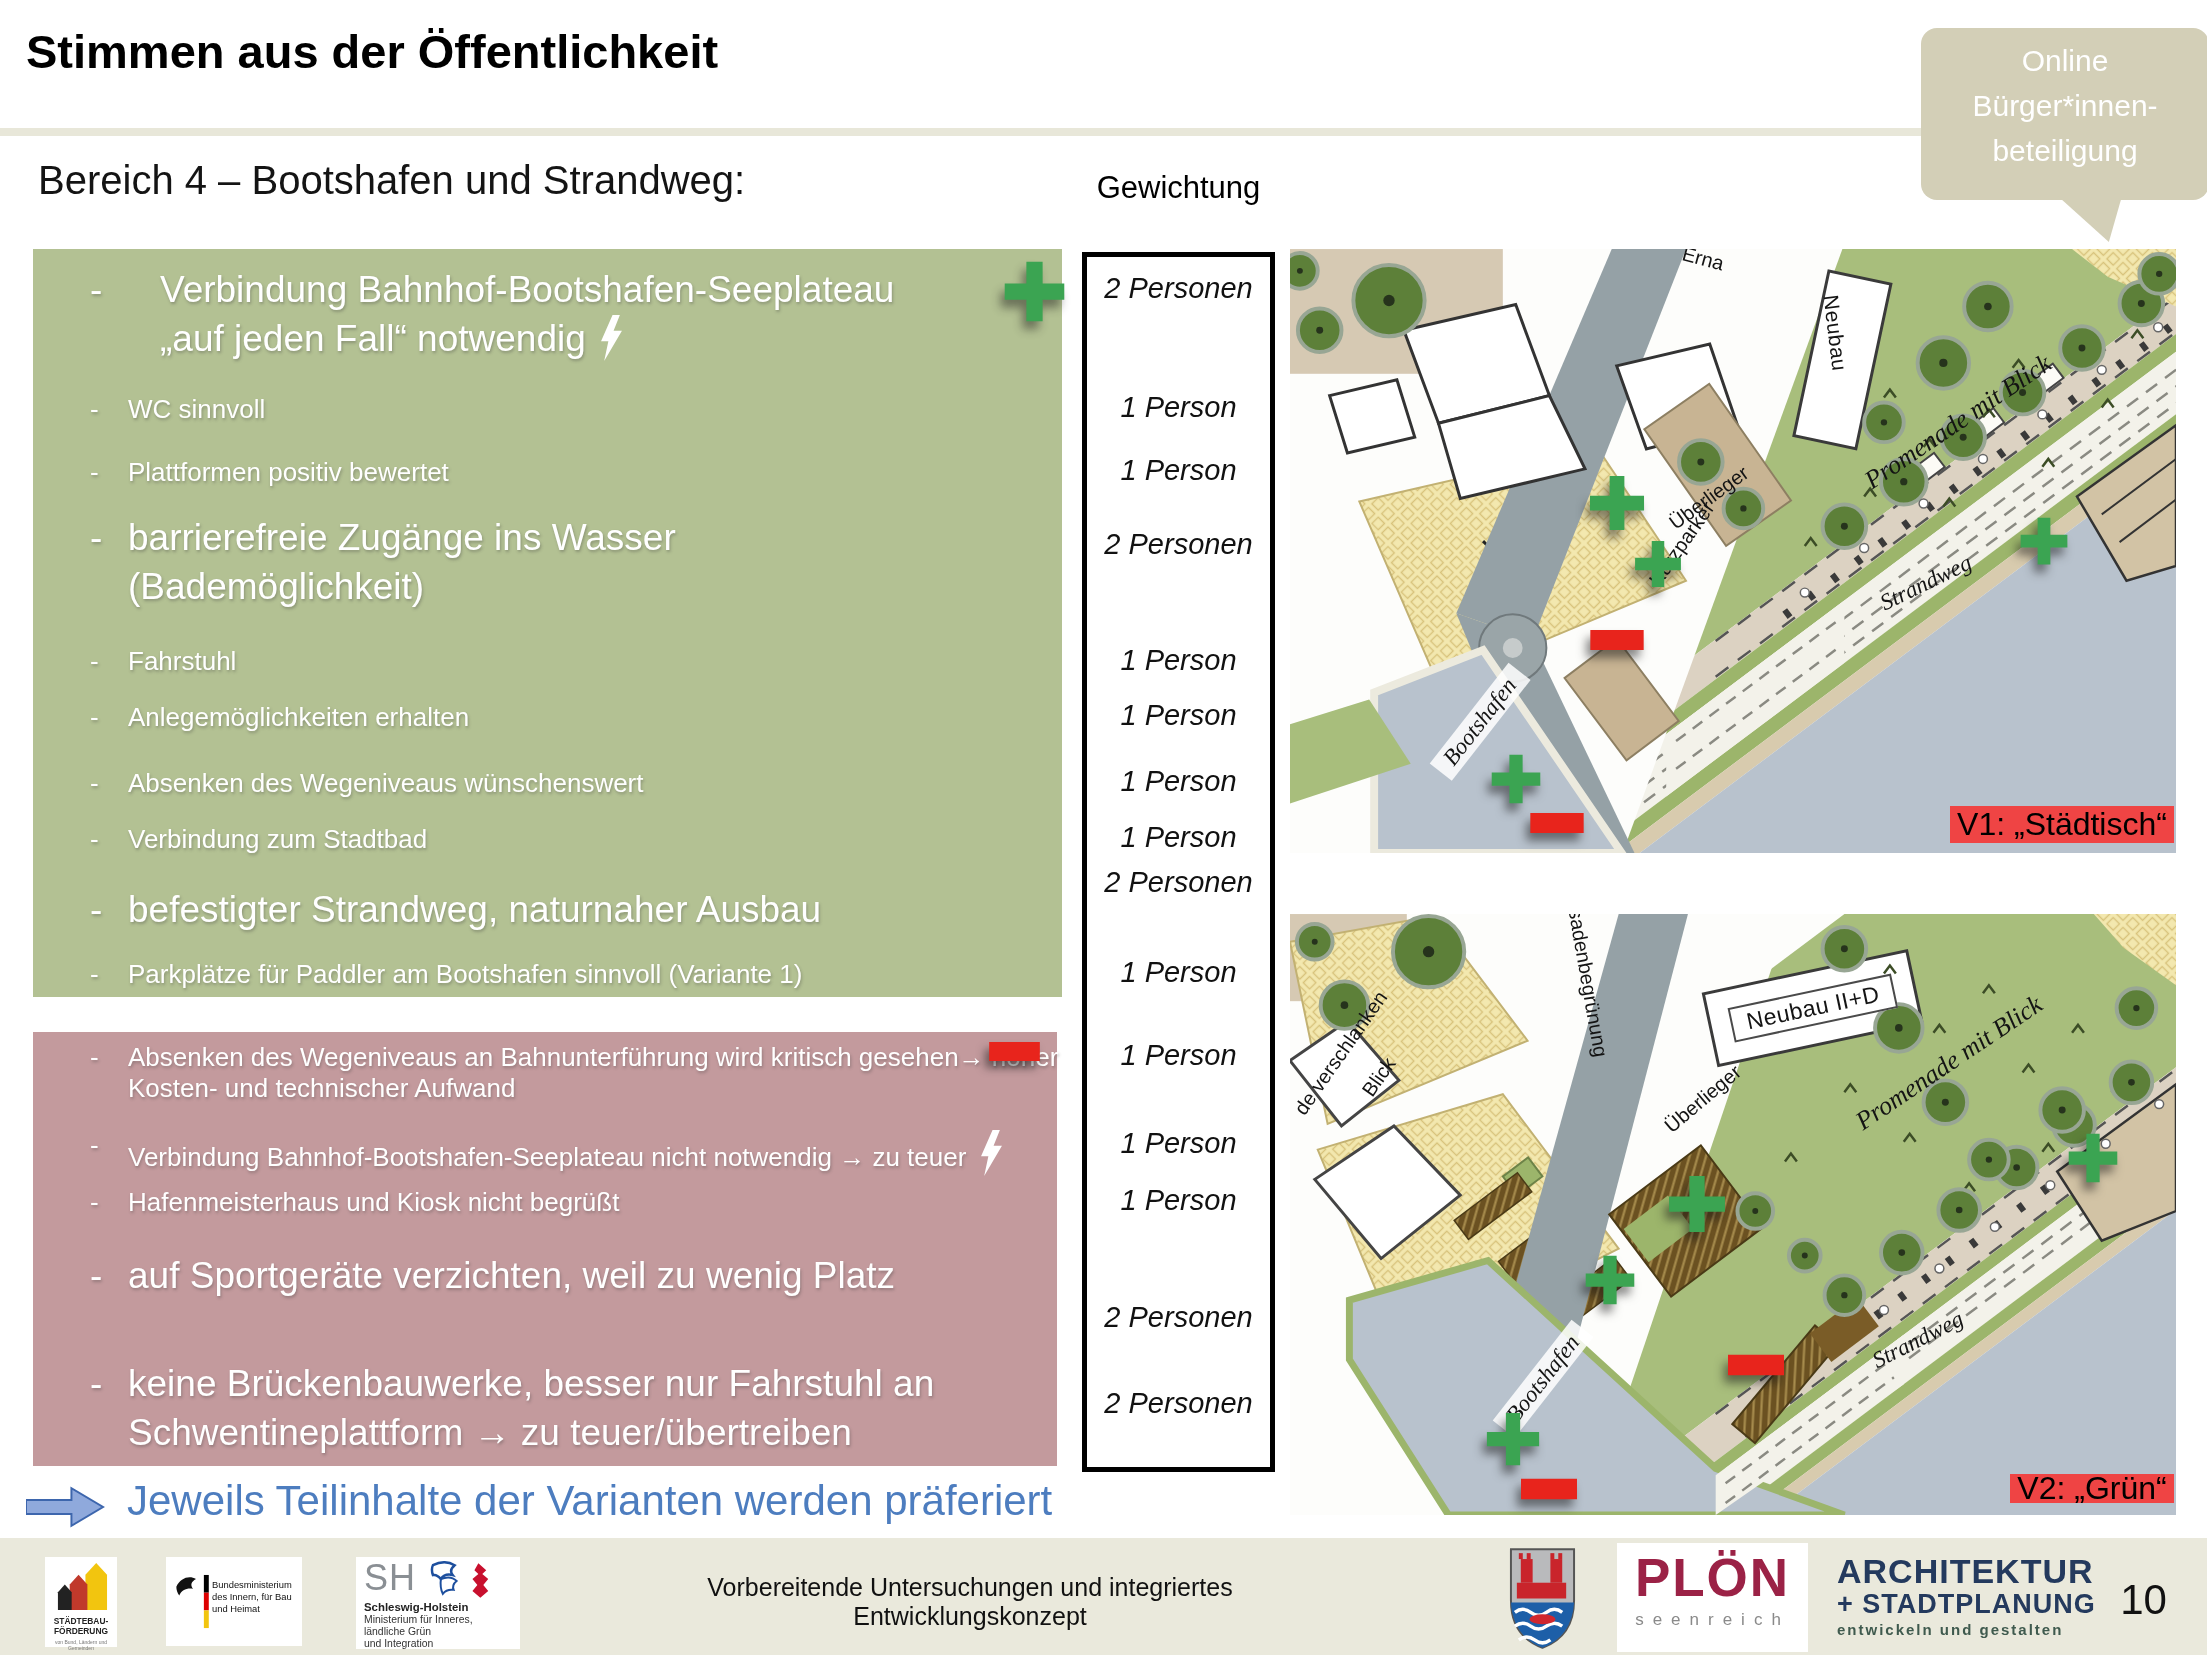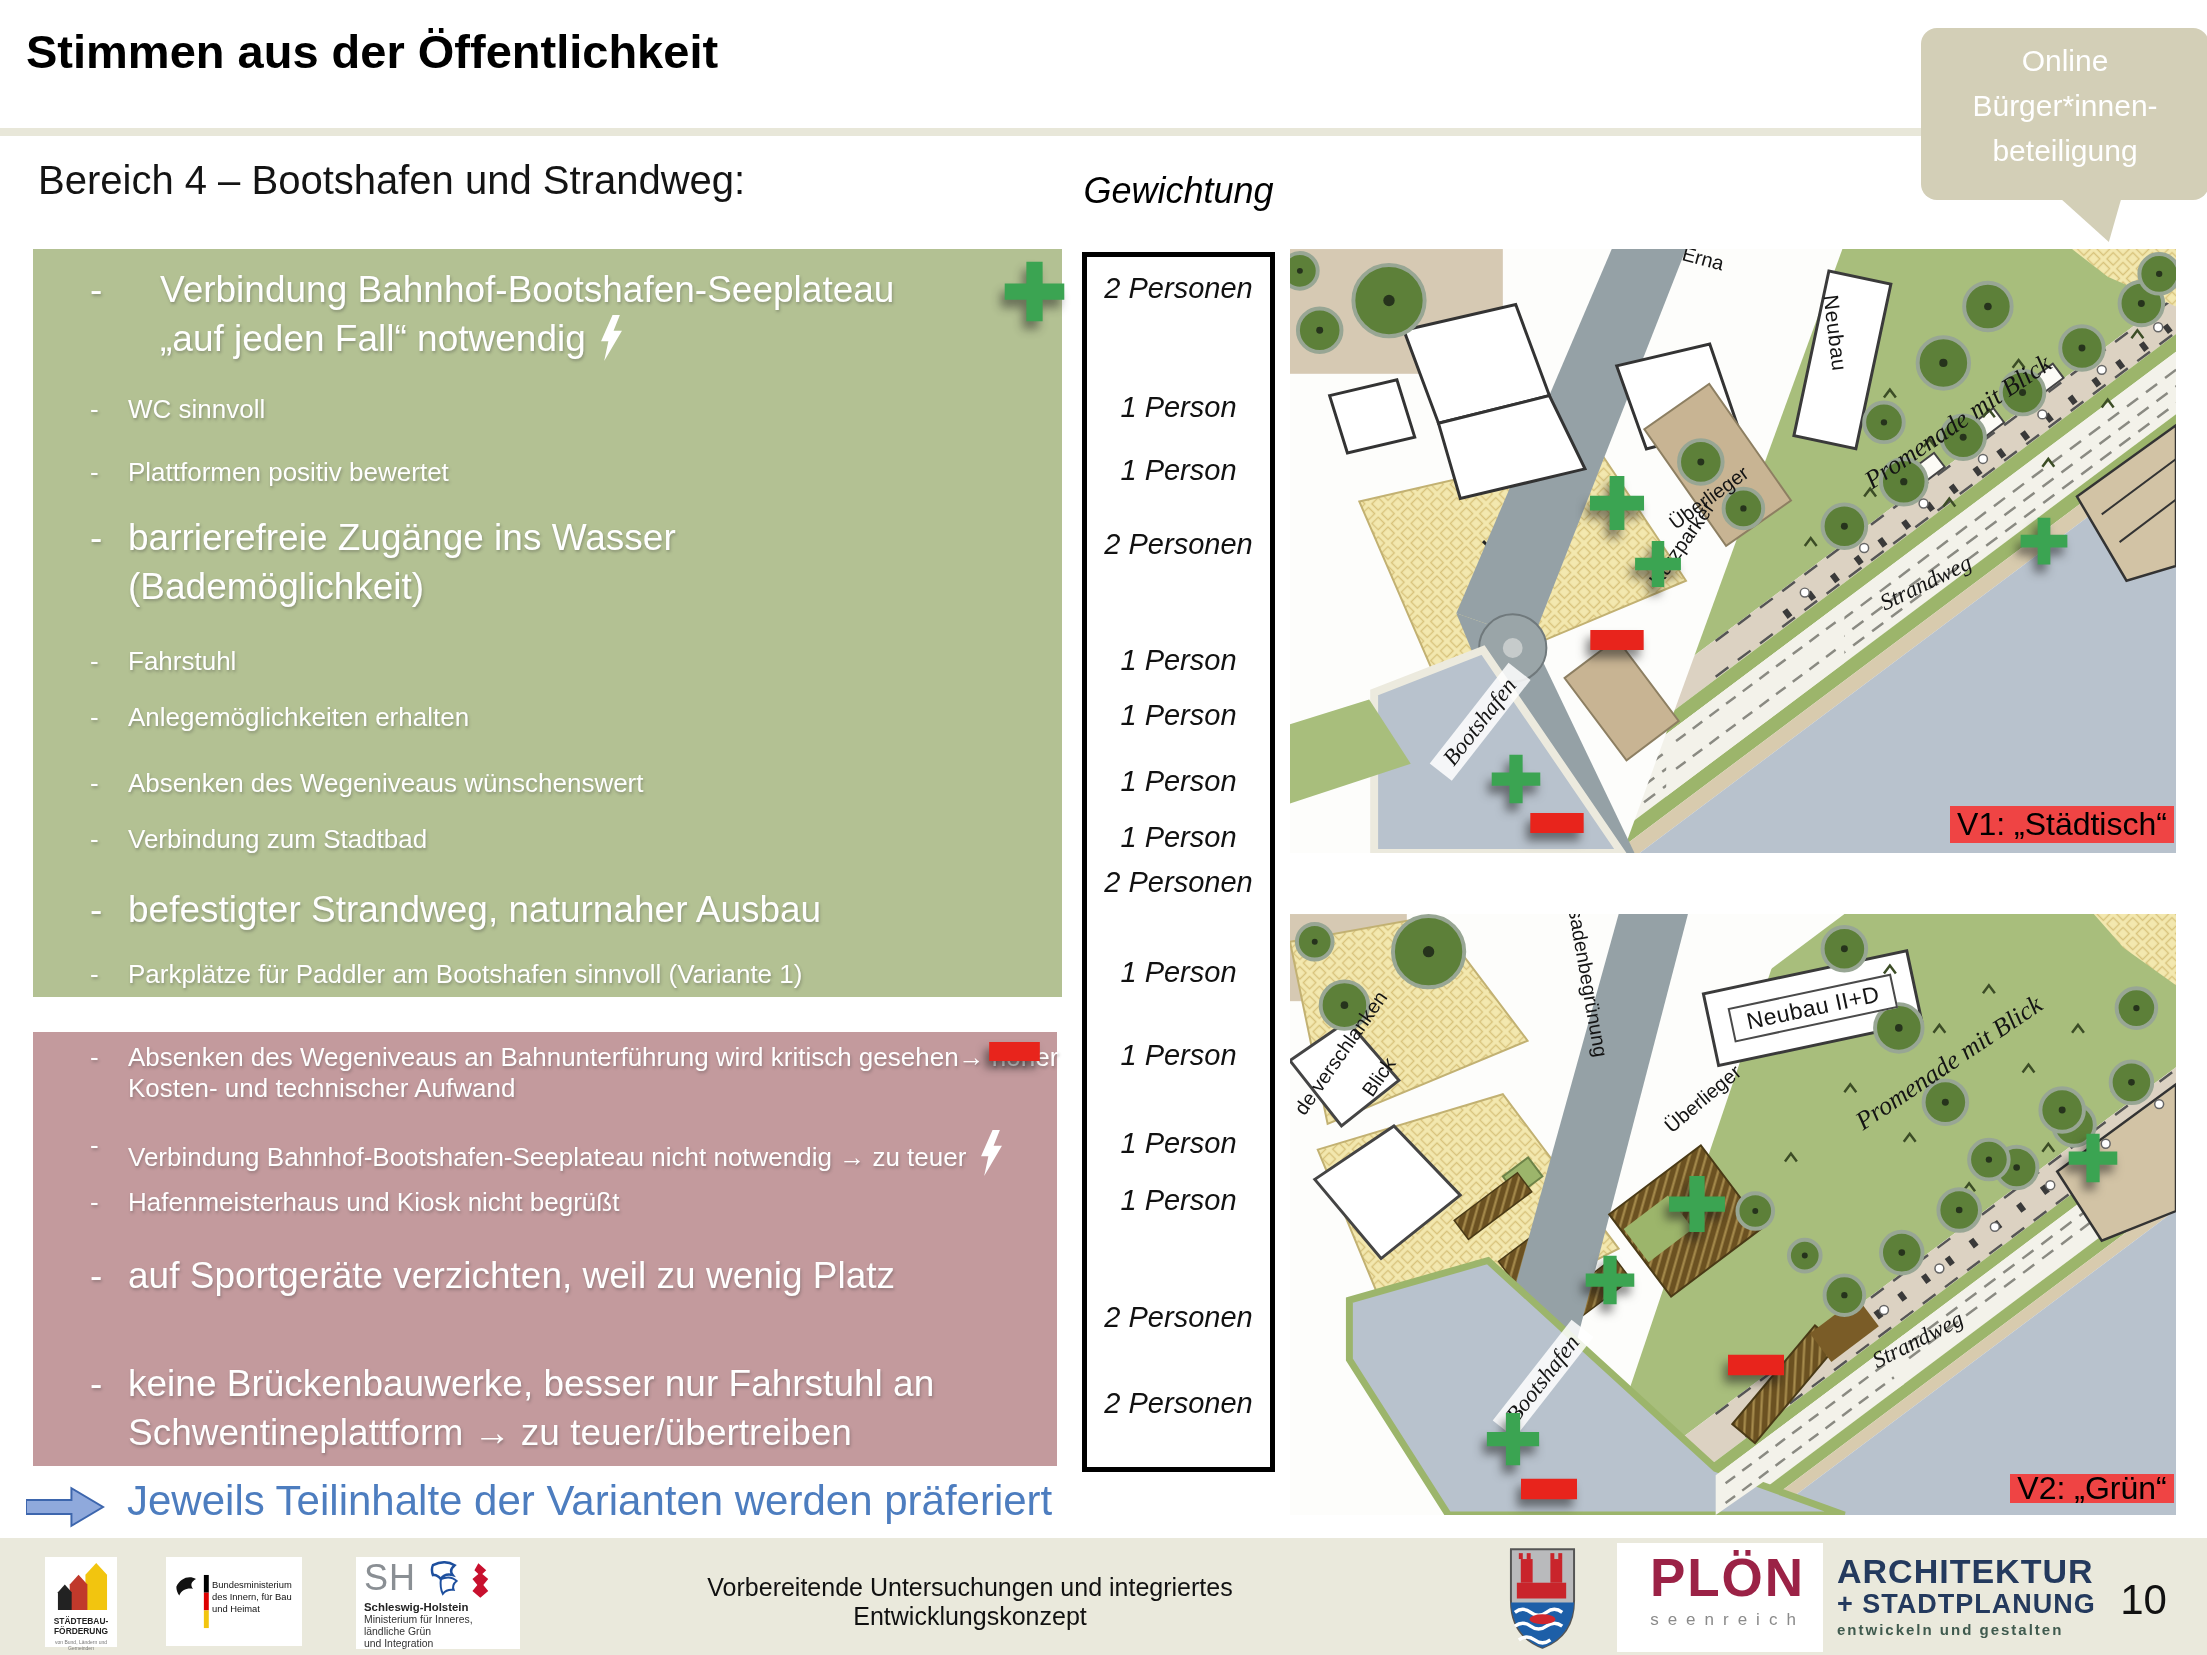--- a/index.html
+++ b/index.html
@@ -23,21 +23,21 @@
   .fb-large{font-size:37px;line-height:49px;}
   .fb-dash{position:absolute;left:57px;top:0;}
   .fb-text{margin-left:95px;}
   .fb-first .fb-text{margin-left:127px;}
   .fb-line{white-space:nowrap;}
   .bolt{display:inline-block;vertical-align:-10px;margin-left:14px;}
   .big-plus{position:absolute;left:1002px;top:259px;z-index:2;filter:drop-shadow(-4px 8px 5px rgba(20,20,20,.45));}
   .neg-minus{position:absolute;left:985px;top:1042px;z-index:2;filter:drop-shadow(-4px 7px 4px rgba(20,20,20,.5));}
   
   .gw-label{position:absolute;left:1082px;top:170px;width:193px;text-align:center;
-            font-style:italic;font-size:36px;color:#000;}
+            font-size:31px;color:#000;}
   .gw-box{position:absolute;left:1082px;top:252px;width:183px;height:1210px;border:5px solid #000;background:#fff;}
   .gw-entry{position:absolute;left:1082px;width:193px;text-align:center;font-style:italic;font-size:29px;color:#111;z-index:2;}
   
   .map{position:absolute;left:1290px;width:886px;overflow:hidden;background:#fff;}
   #map-v1{top:249px;height:604px;}
   #map-v2{top:914px;height:601px;}
   .terrain{position:absolute;left:0;top:0;}
   .ml{position:absolute;white-space:nowrap;color:#141414;transform:translate(-50%,-50%) rotate(var(--r));z-index:3;}
   .ml-sm{font-size:20px;}
   .ml-bld{font-size:21px;letter-spacing:0.5px;}
@@ -57,21 +57,21 @@
   .lg-stb{left:45px;top:19px;width:72px;height:90px;text-align:center;}
   .lg-stb .t{font-size:8.4px;font-weight:bold;color:#222;line-height:10px;}
   .lg-stb .s{font-size:5px;color:#777;line-height:6px;margin-top:3px;}
   .lg-bmi{left:166px;top:19px;width:136px;height:89px;}
   .lg-bmi .t{position:absolute;left:46px;top:22px;font-size:9.4px;color:#111;line-height:12px;}
   .lg-sh{left:356px;top:19px;width:164px;height:92px;}
   .lg-sh .abbr{position:absolute;left:8px;top:0px;font-size:36px;color:#8a8f94;letter-spacing:1px;}
   .lg-sh .n{position:absolute;left:8px;top:44px;font-size:11.4px;font-weight:bold;color:#222;}
   .lg-sh .t{position:absolute;left:8px;top:57px;font-size:10.4px;color:#333;line-height:12px;}
   .proj-text{position:absolute;left:653px;top:35px;width:634px;text-align:center;font-size:25px;color:#111;}
-  .lg-ploen{left:1617px;top:5px;width:191px;height:109px;text-align:center;padding-left:15px;}
+  .lg-ploen{left:1617px;top:5px;width:191px;height:109px;text-align:center;}
   .lg-ploen .n{font-size:53px;font-weight:bold;color:#9b2246;letter-spacing:2px;line-height:61px;margin-top:4px;}
   .lg-ploen .c{font-size:17px;color:#8a8a8a;letter-spacing:9px;margin-top:2px;}
   .lg-arch{position:absolute;left:1837px;top:15px;color:#243a5e;}
   .lg-arch .a1{font-size:34px;font-weight:bold;letter-spacing:1px;line-height:36px;}
   .lg-arch .a2{font-size:27px;font-weight:bold;letter-spacing:1px;line-height:30px;}
   .lg-arch .a3{font-size:15px;font-weight:bold;color:#3f5a4e;letter-spacing:2px;line-height:22px;}
   .pagenum{position:absolute;left:2109px;top:38px;width:69px;font-size:42px;color:#111;text-align:center;}
   .crest{position:absolute;left:1507px;top:7px;}
 </style>
 </head>

